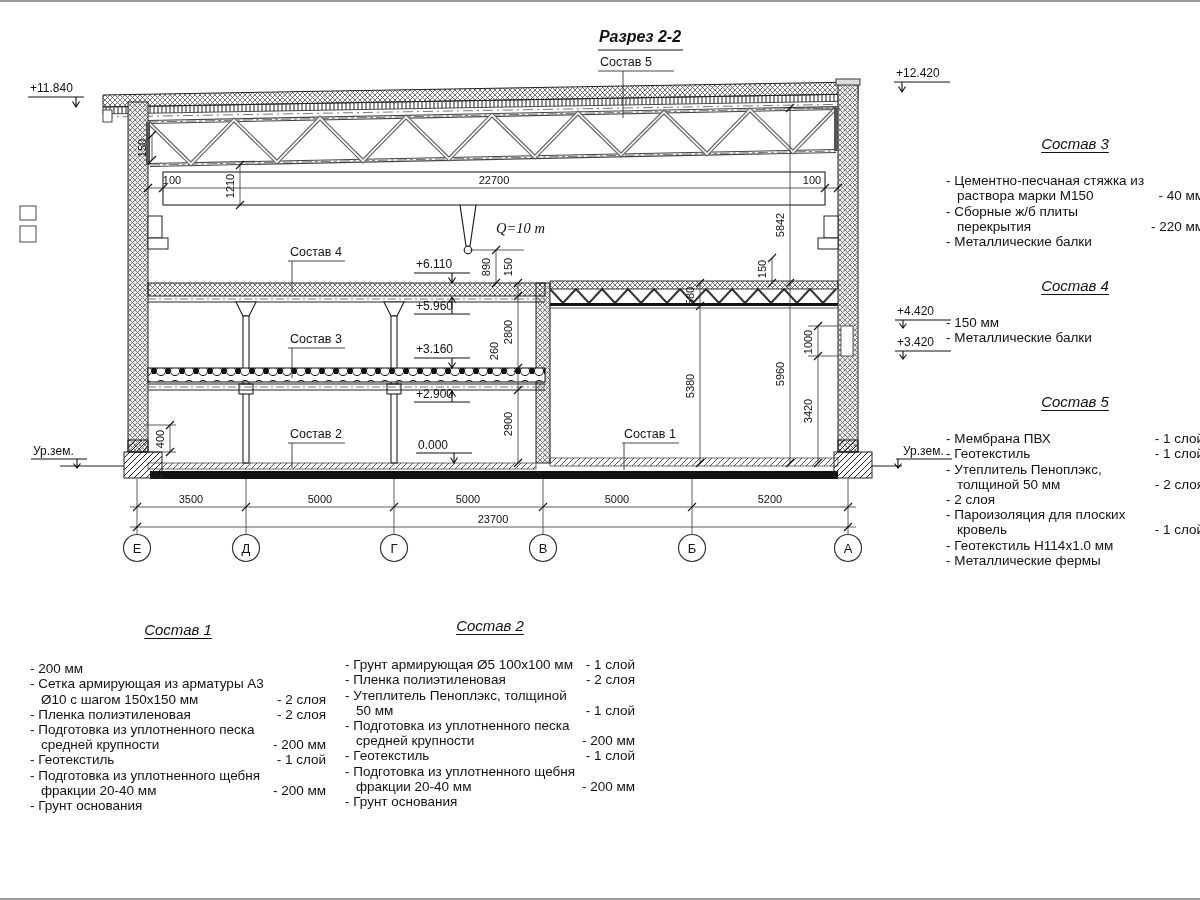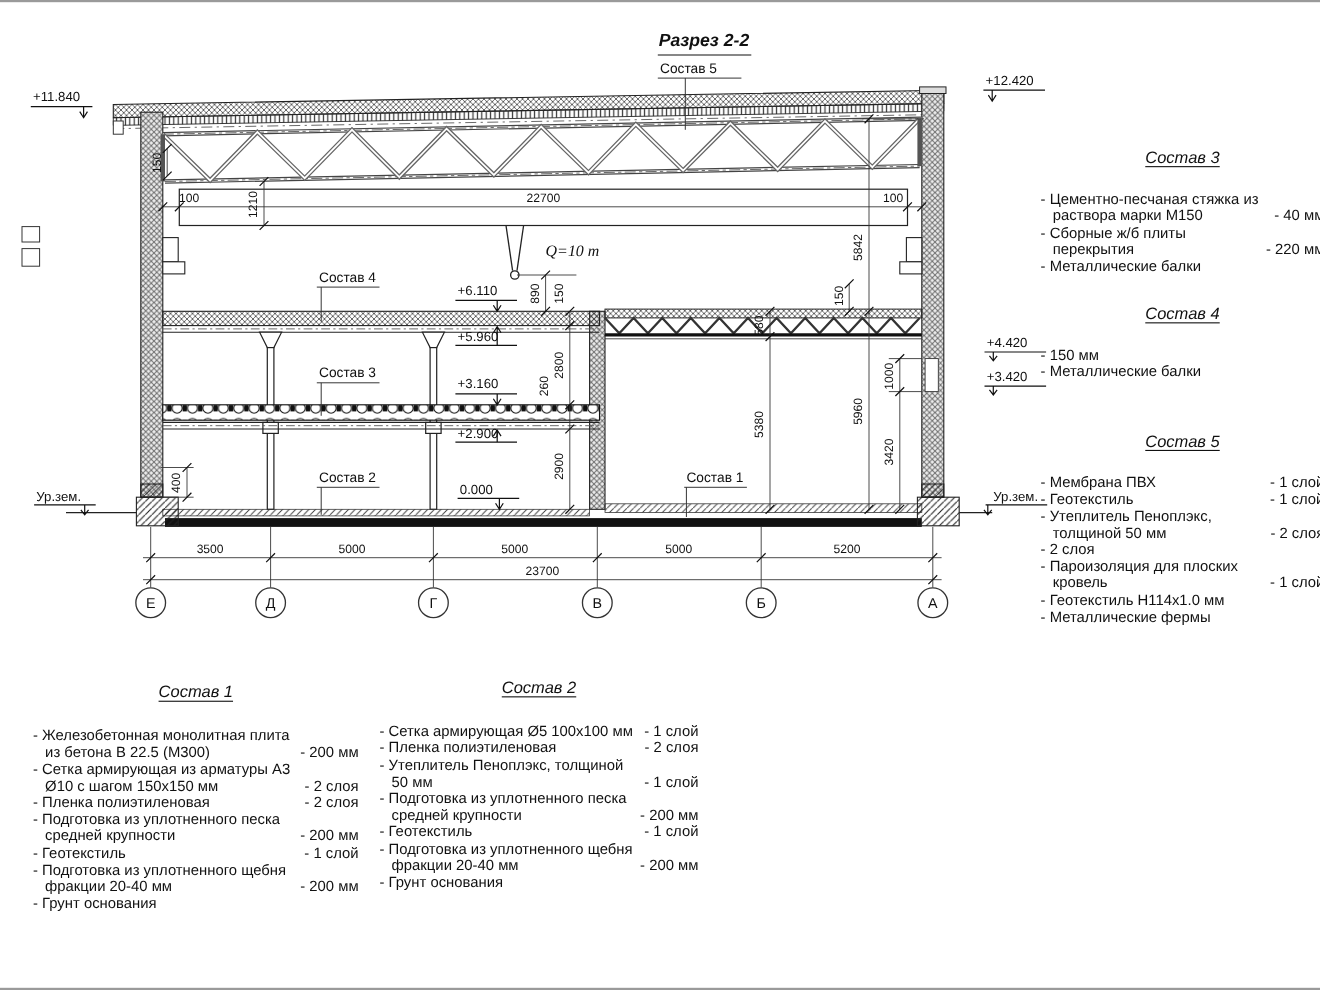--- a/index.html
+++ b/index.html
@@ -274,21 +274,20 @@
   <g>
     <text class="elev" x="903" y="455">Ур.зем.</text>
     <path d="M896,459 L952,459 M898,459 L898,468 M894.5,463.5 L898,468 L901.5,463.5" stroke="#111" stroke-width="1.1" fill="none"></path>
   </g>
 </svg>
 
 <div class="comp bb" style="left:30px;top:622px;width:296px;">
   <div class="comp-title">Состав 1</div>
   <div>
       <div class="comp-row">
-        <div class="comp-name">- Железобетонная  монолитная плита из бетона В 22.5 (М300)</div>
         <div class="comp-value">- 200 мм</div>
       </div>
       <div class="comp-row">
         <div class="comp-name">- Сетка армирующая из арматуры А3 Ø10 с шагом 150х150 мм</div>
         <div class="comp-value">- 2 слоя</div>
       </div>
       <div class="comp-row">
         <div class="comp-name">- Пленка полиэтиленовая</div>
         <div class="comp-value">-  2 слоя</div>
       </div>
@@ -308,21 +307,21 @@
         <div class="comp-name">- Грунт основания</div>
         <div class="comp-value"></div>
       </div>
     </div>
 </div>
 
 <div class="comp bb" style="left:345px;top:618px;width:290px;">
   <div class="comp-title">Состав 2</div>
   <div>
       <div class="comp-row">
-        <div class="comp-name">- Сетка армирующая Ø5 100х100 мм</div>
+        <div class="comp-name">- Грунт армирующая Ø5 100х100 мм</div>
         <div class="comp-value">- 1 слой</div>
       </div>
       <div class="comp-row">
         <div class="comp-name">- Пленка полиэтиленовая</div>
         <div class="comp-value">-  2 слоя</div>
       </div>
       <div class="comp-row">
         <div class="comp-name">- Утеплитель Пеноплэкс, толщиной 50 мм</div>
         <div class="comp-value">- 1 слой</div>
       </div>

